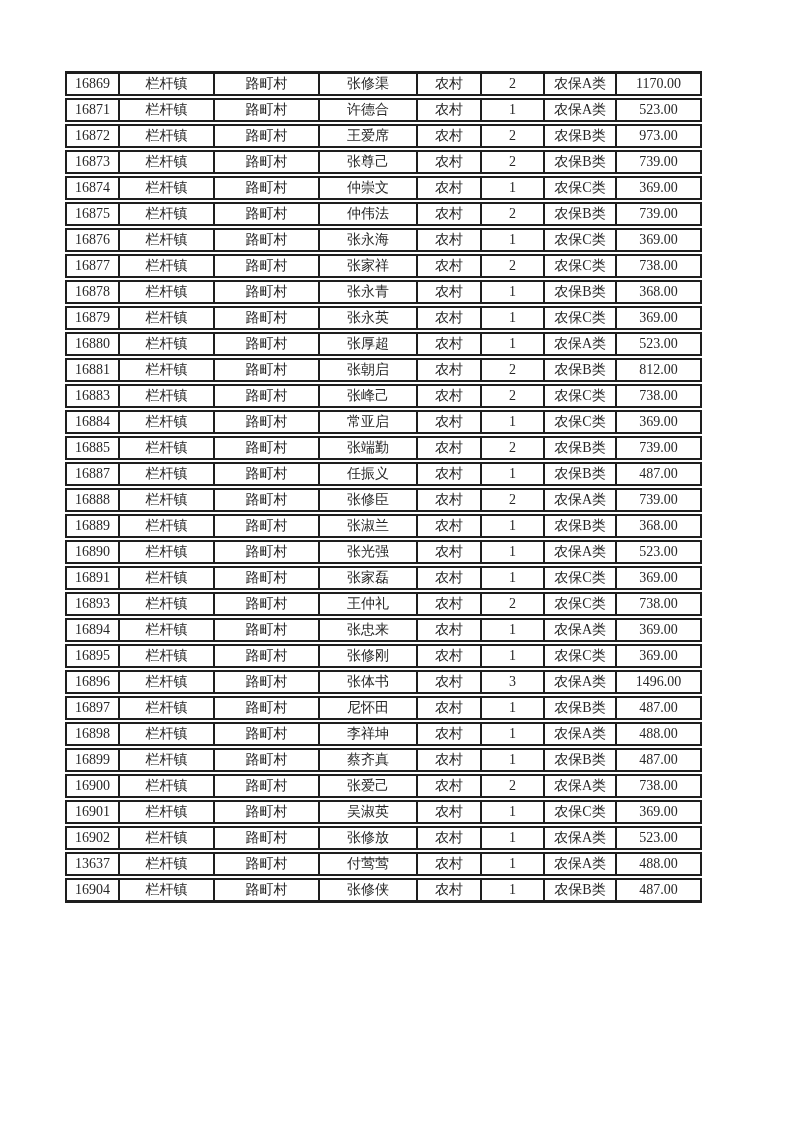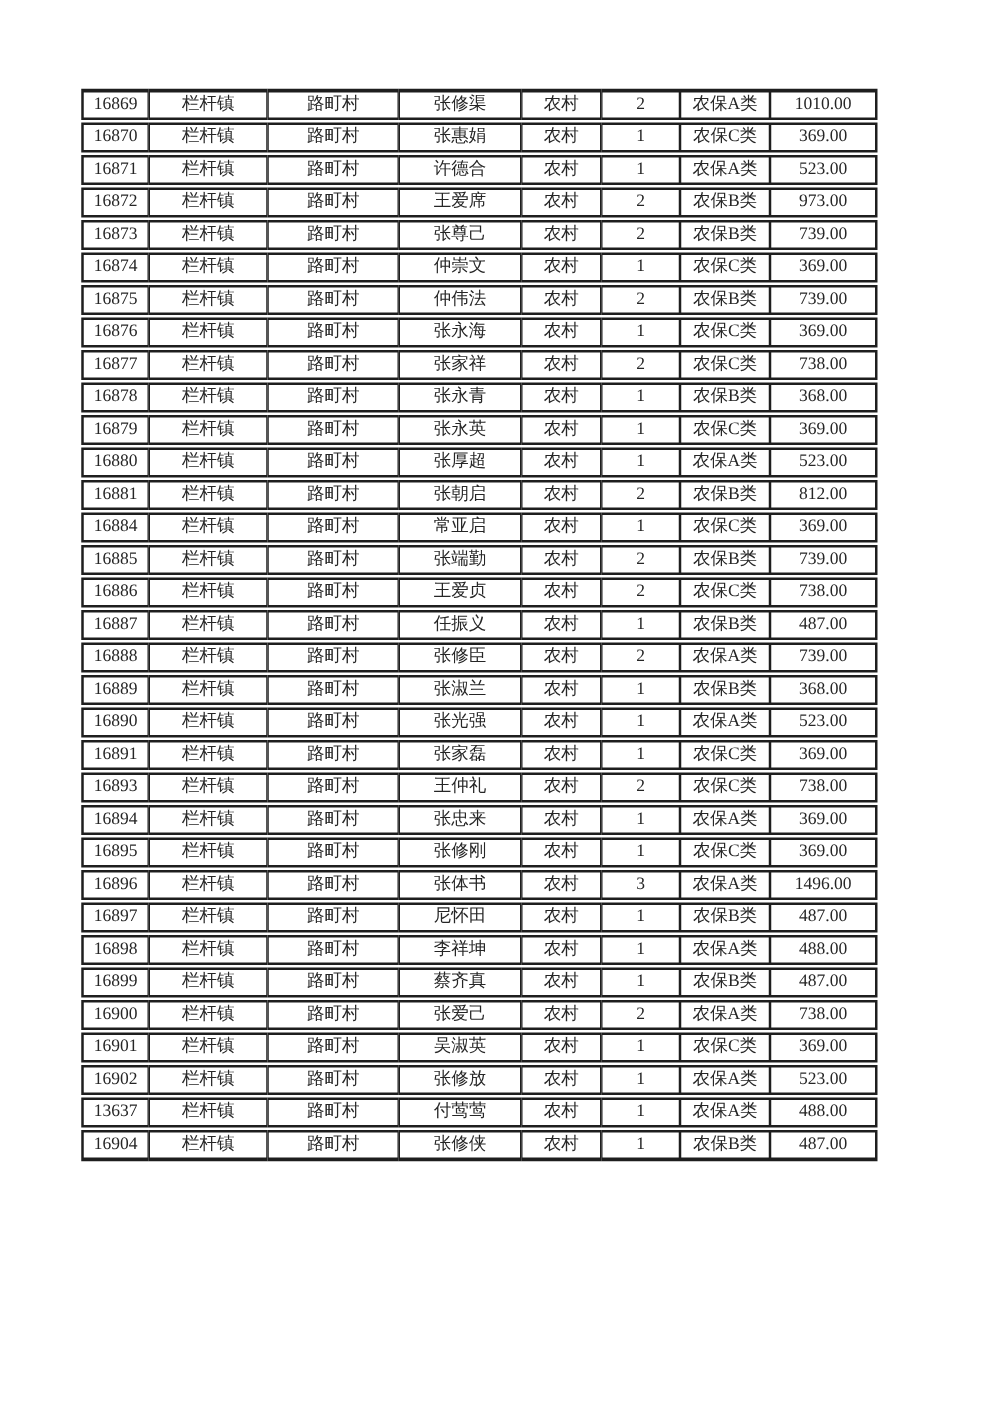--- a/index.html
+++ b/index.html
@@ -60,31 +60,21 @@
     </colgroup>
     <tbody id="table-body">
         <tr>
           <td>16869</td>
           <td>栏杆镇</td>
           <td>路町村</td>
           <td>张修渠</td>
           <td>农村</td>
           <td>2</td>
           <td>农保A类</td>
-          <td>1010.00</td>
-        </tr>
-        <tr>
-          <td>16870</td>
-          <td>栏杆镇</td>
-          <td>路町村</td>
-          <td>张惠娟</td>
-          <td>农村</td>
-          <td>1</td>
-          <td>农保C类</td>
-          <td>369.00</td>
+          <td>1170.00</td>
         </tr>
         <tr>
           <td>16871</td>
           <td>栏杆镇</td>
           <td>路町村</td>
           <td>许德合</td>
           <td>农村</td>
           <td>1</td>
           <td>农保A类</td>
           <td>523.00</td>
@@ -183,48 +173,48 @@
           <td>16881</td>
           <td>栏杆镇</td>
           <td>路町村</td>
           <td>张朝启</td>
           <td>农村</td>
           <td>2</td>
           <td>农保B类</td>
           <td>812.00</td>
         </tr>
         <tr>
+          <td>16883</td>
+          <td>栏杆镇</td>
+          <td>路町村</td>
+          <td>张峰己</td>
+          <td>农村</td>
+          <td>2</td>
+          <td>农保C类</td>
+          <td>738.00</td>
+        </tr>
+        <tr>
           <td>16884</td>
           <td>栏杆镇</td>
           <td>路町村</td>
           <td>常亚启</td>
           <td>农村</td>
           <td>1</td>
           <td>农保C类</td>
           <td>369.00</td>
         </tr>
         <tr>
           <td>16885</td>
           <td>栏杆镇</td>
           <td>路町村</td>
           <td>张端勤</td>
           <td>农村</td>
           <td>2</td>
           <td>农保B类</td>
           <td>739.00</td>
-        </tr>
-        <tr>
-          <td>16886</td>
-          <td>栏杆镇</td>
-          <td>路町村</td>
-          <td>王爱贞</td>
-          <td>农村</td>
-          <td>2</td>
-          <td>农保C类</td>
-          <td>738.00</td>
         </tr>
         <tr>
           <td>16887</td>
           <td>栏杆镇</td>
           <td>路町村</td>
           <td>任振义</td>
           <td>农村</td>
           <td>1</td>
           <td>农保B类</td>
           <td>487.00</td>

